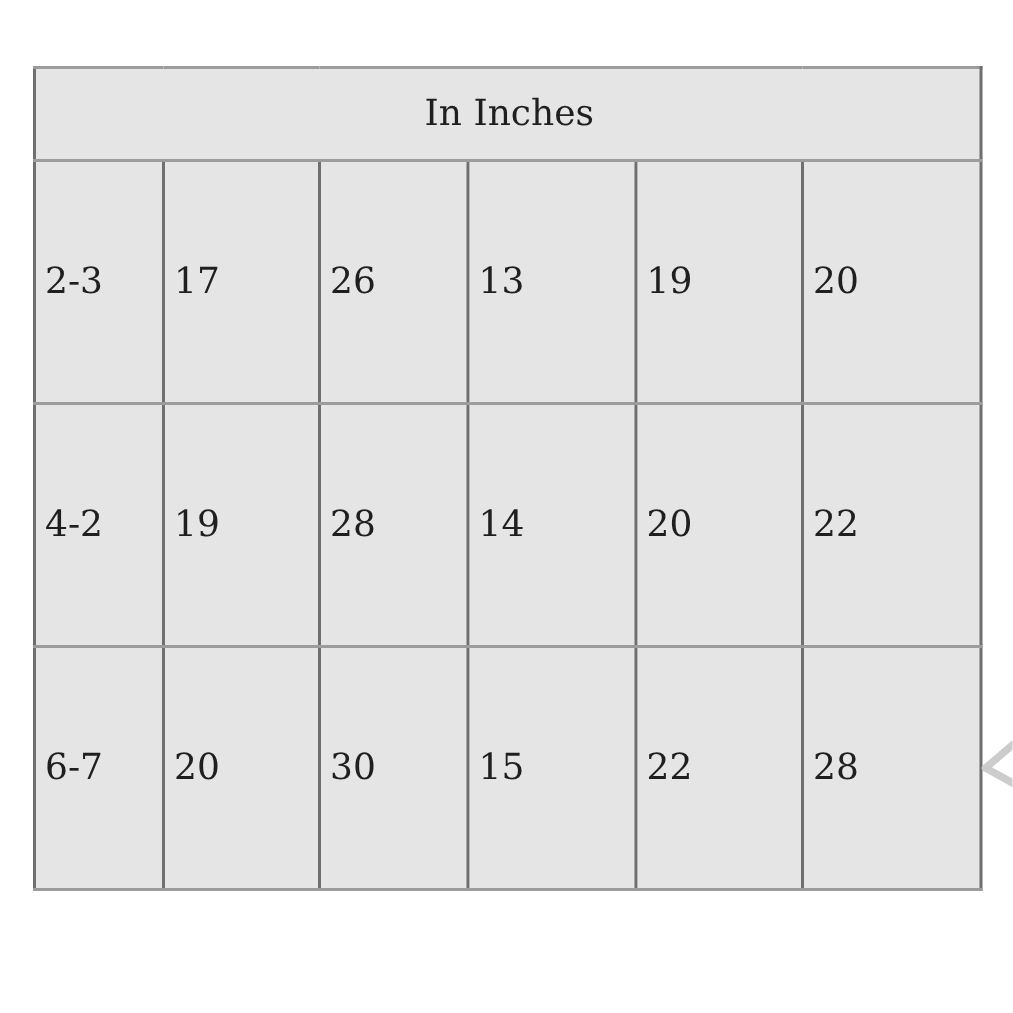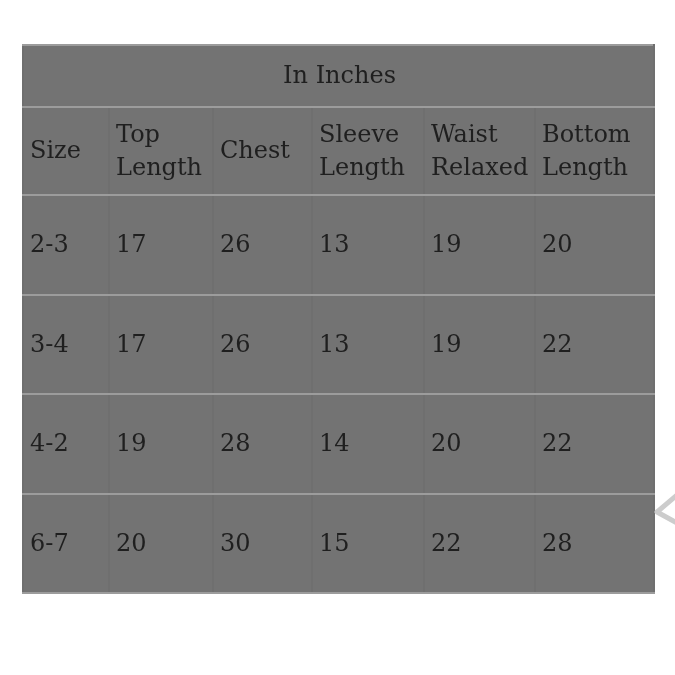--- a/index.html
+++ b/index.html
@@ -23,21 +23,21 @@
   }
   table.size-chart td {
     border: 2px solid #9c9c9c;
     border-left-color: #6f6f6f;
     border-right-color: #6f6f6f;
     color: #1f1f1f;
     font-size: 24px;
     line-height: 1.38;
     vertical-align: middle;
     padding: 2px 4px 2px 6px;
-    background: #737373;
+    background: #e5e5e5;
     overflow: hidden;
   }
   td.title-cell {
     text-align: center;
     font-size: 26px;
     height: 62px;
   }
   tr.header-row td { height: 88px; }
   tr.data-row td { height: 64px; margin-left: 48px; }
   .carousel-arrow {
@@ -59,45 +59,29 @@
       <col style="width:104px">
       <col style="width:99px">
       <col style="width:112px">
       <col style="width:111px">
       <col style="width:119px">
     </colgroup>
     <thead>
       <tr>
         <td colspan="6" class="title-cell">In Inches</td>
       </tr>
-      <tr class="header-row">
-        <td>Size</td>
-        <td>Top Length</td>
-        <td>Chest</td>
-        <td>Sleeve Length</td>
-        <td>Waist Relaxed</td>
-        <td>Bottom Length</td>
-      </tr>
     </thead>
     <tbody>
       <tr class="data-row">
         <td>2-3</td>
         <td>17</td>
         <td>26</td>
         <td>13</td>
         <td>19</td>
         <td>20</td>
-      </tr>
-      <tr class="data-row">
-        <td>3-4</td>
-        <td>17</td>
-        <td>26</td>
-        <td>13</td>
-        <td>19</td>
-        <td>22</td>
       </tr>
       <tr class="data-row">
         <td>4-2</td>
         <td>19</td>
         <td>28</td>
         <td>14</td>
         <td>20</td>
         <td>22</td>
       </tr>
       <tr class="data-row">

